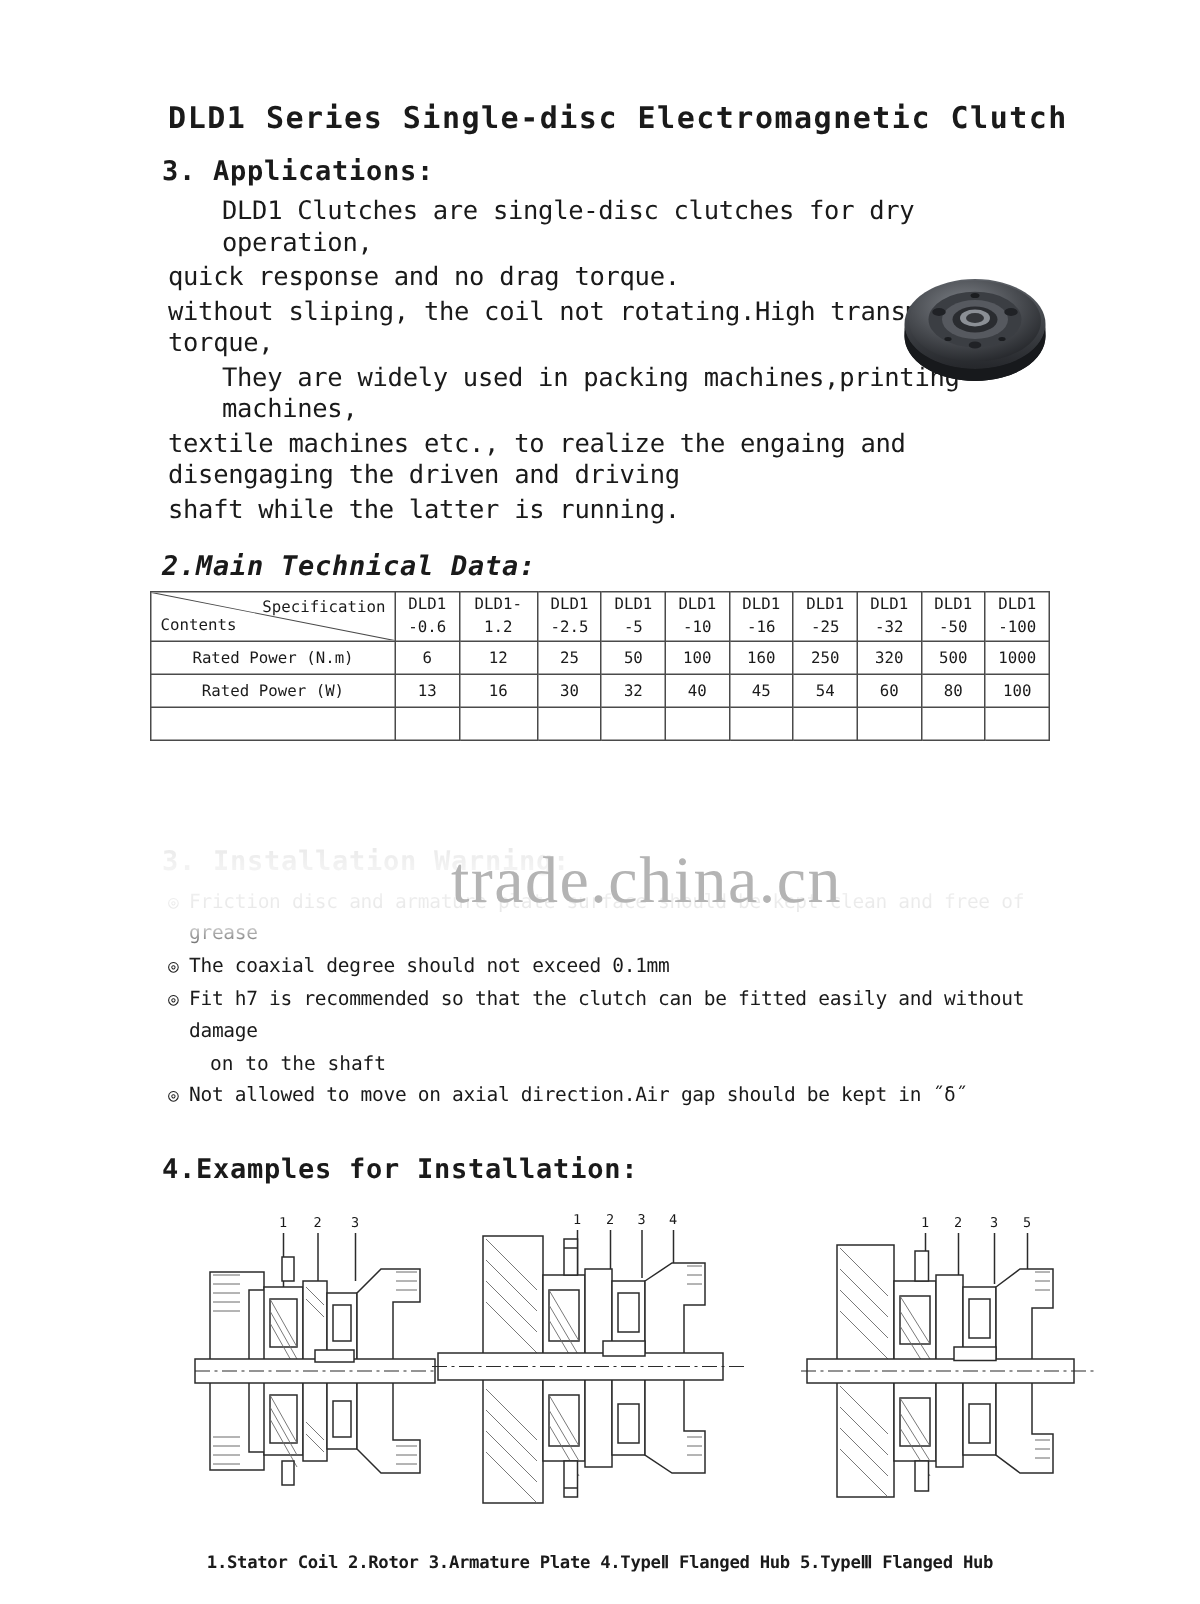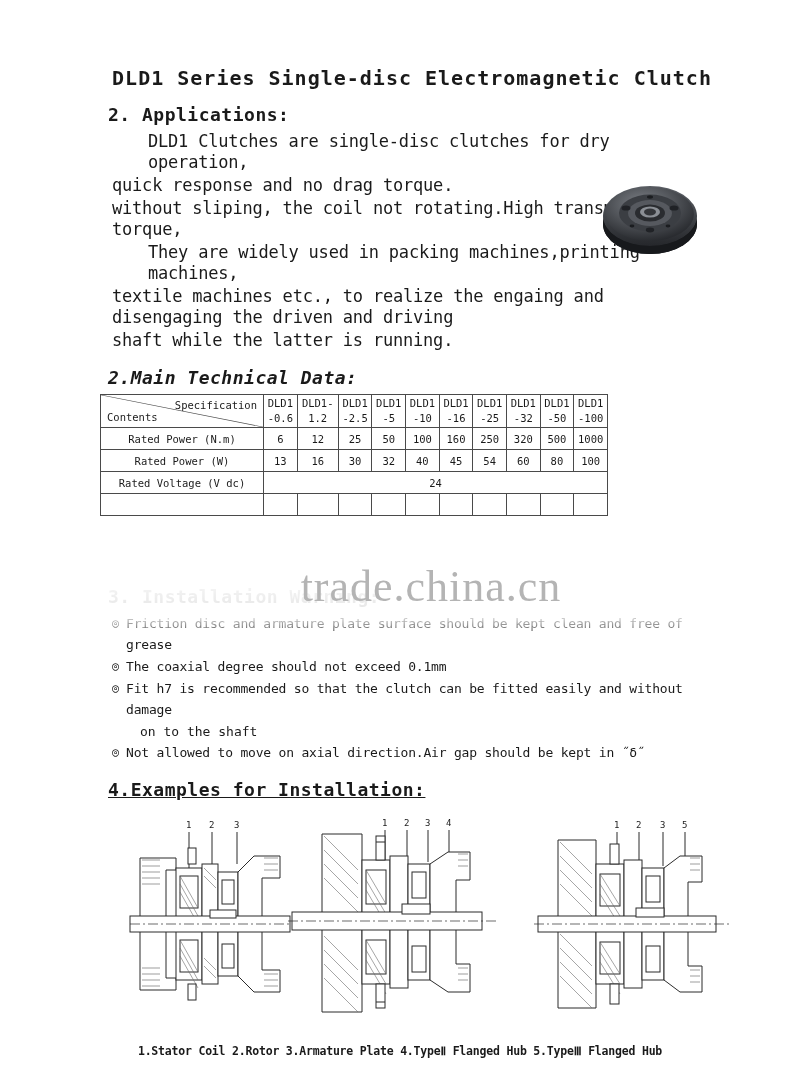--- a/index.html
+++ b/index.html
@@ -35,21 +35,21 @@
 
   
   .sect-head {
     font-size: 18px;
     font-weight: bold;
     letter-spacing: 0.5px;
     margin: 14px 0 6px 108px;
   }
   .sect-head.s2 { margin-left: 108px; margin-top: 16px; font-style: italic; }
   .sect-head.s3 { margin-left: 108px; margin-top: 14px; }
-  .sect-head.s4 { margin-left: 108px; margin-top: 16px; text-decoration: underline; }
+  .sect-head.s4 { margin-left: 108px; margin-top: 28px; }
 
   
   .para-wrap {
     margin: 0 110px 0 112px;
     font-size: 17px;
     line-height: 21px;
     font-family: "DejaVu Sans Mono", monospace;
   }
   .para {
     margin: 0 0 2px 0;
@@ -68,21 +68,21 @@
   .photo svg { display: block; }
 
   
   .tbl-wrap {
     margin: 6px 0 0 100px;
     width: 600px;
     position: relative;
   }
   table.maintbl {
     border-collapse: collapse;
-    width: 508px;
+    width: 600px;
     font-size: 10.5px;
     font-family: "DejaVu Sans Mono", monospace;
   }
   table.maintbl td {
     border: 1px solid #4a4a4a;
     text-align: center;
     height: 19px;
     padding: 1px 1px;
     white-space: nowrap;
   }
@@ -190,21 +190,21 @@
     font-family: "DejaVu Sans Mono", monospace;
   }
 </style>
 </head>
 <body>
 
 <div class="page">
 
   <div class="doc-title">DLD1 Series Single-disc Electromagnetic Clutch</div>
 
-  <div class="sect-head s1">2. Applications:</div>
+  <div class="sect-head s1">3. Applications:</div>
 
   <div class="photo">
     <svg width="108" height="92" viewBox="0 0 108 92">
       <defs>
         <radialGradient id="g1" cx="42%" cy="32%" r="75%">
           <stop offset="0%" stop-color="#7e8288"></stop>
           <stop offset="55%" stop-color="#4a4d52"></stop>
           <stop offset="100%" stop-color="#212327"></stop>
         </radialGradient>
         <linearGradient id="g2" x1="0" y1="0" x2="0" y2="1">
@@ -285,24 +285,20 @@
         <td>30</td>
         <td>32</td>
         <td>40</td>
         <td>45</td>
         <td>54</td>
         <td>60</td>
         <td>80</td>
         <td>100</td>
       </tr>
 
-      <tr>
-        <td class="rowhdr">Rated Voltage (V dc)</td>
-        <td colspan="10">24</td>
-      </tr>
 
       <tr class="vfade">
         <td class="rowhdr"></td>
         <td></td>
         <td></td>
         <td></td>
         <td></td>
         <td></td>
         <td></td>
         <td></td>

